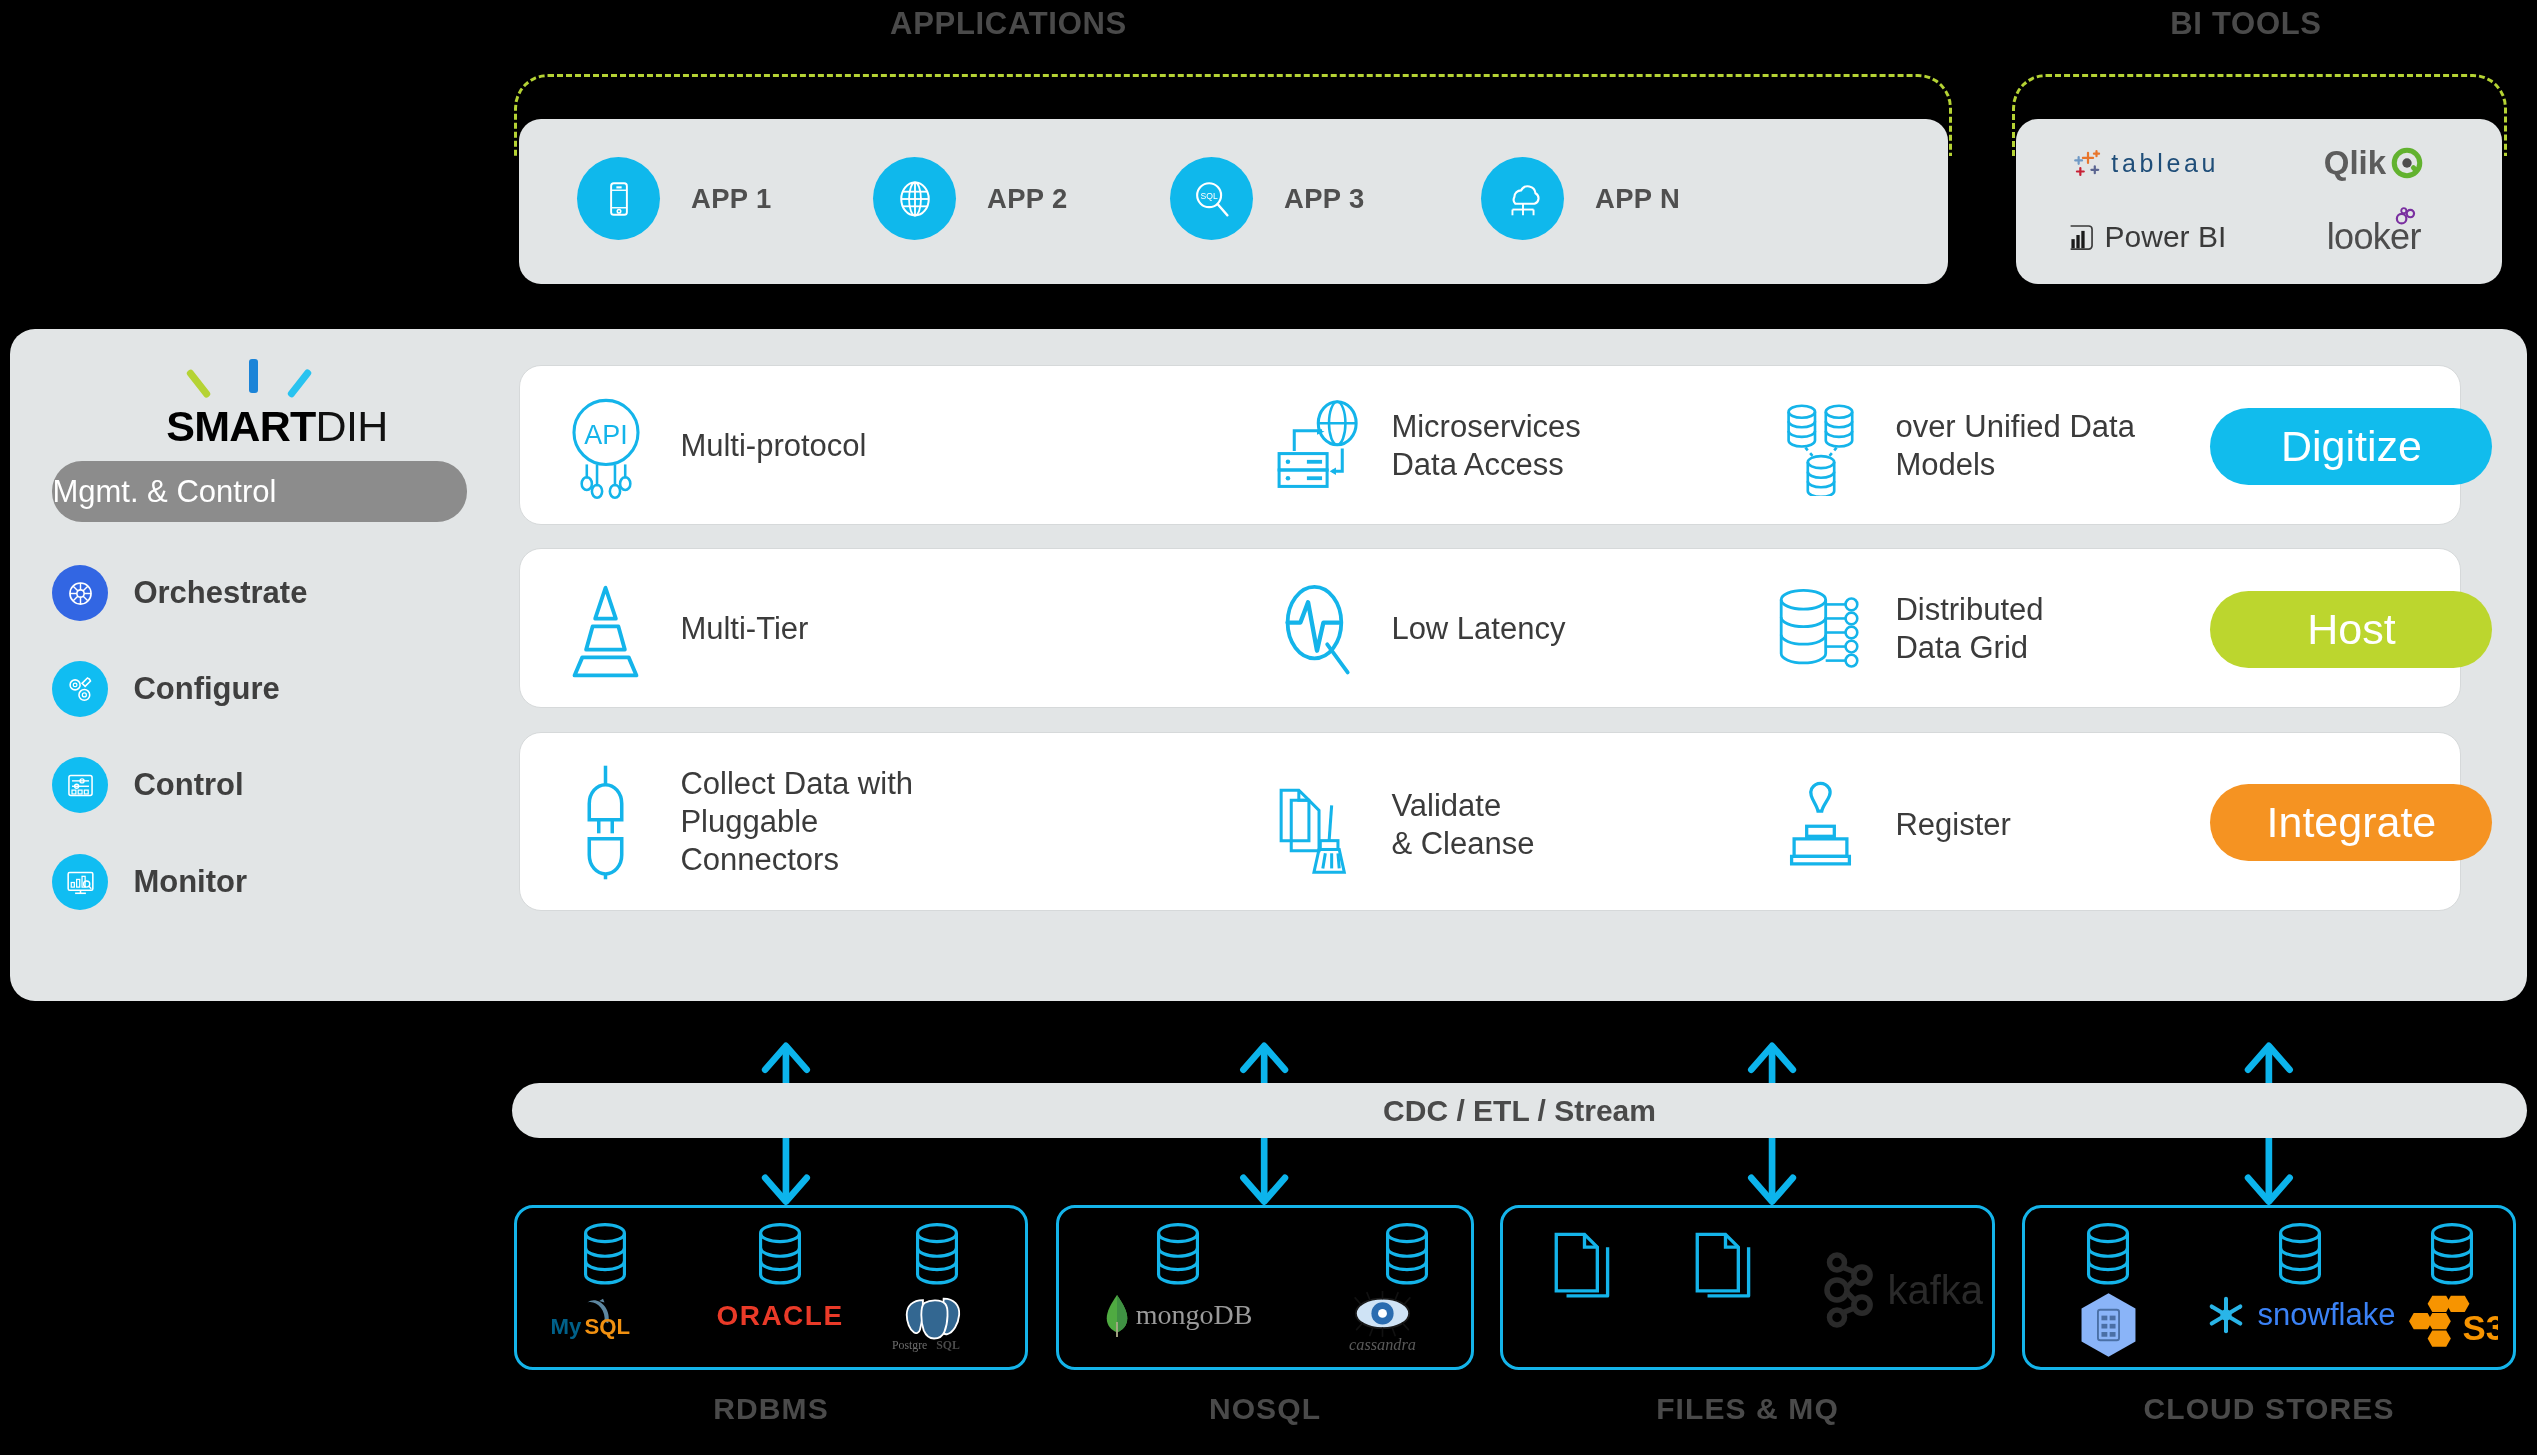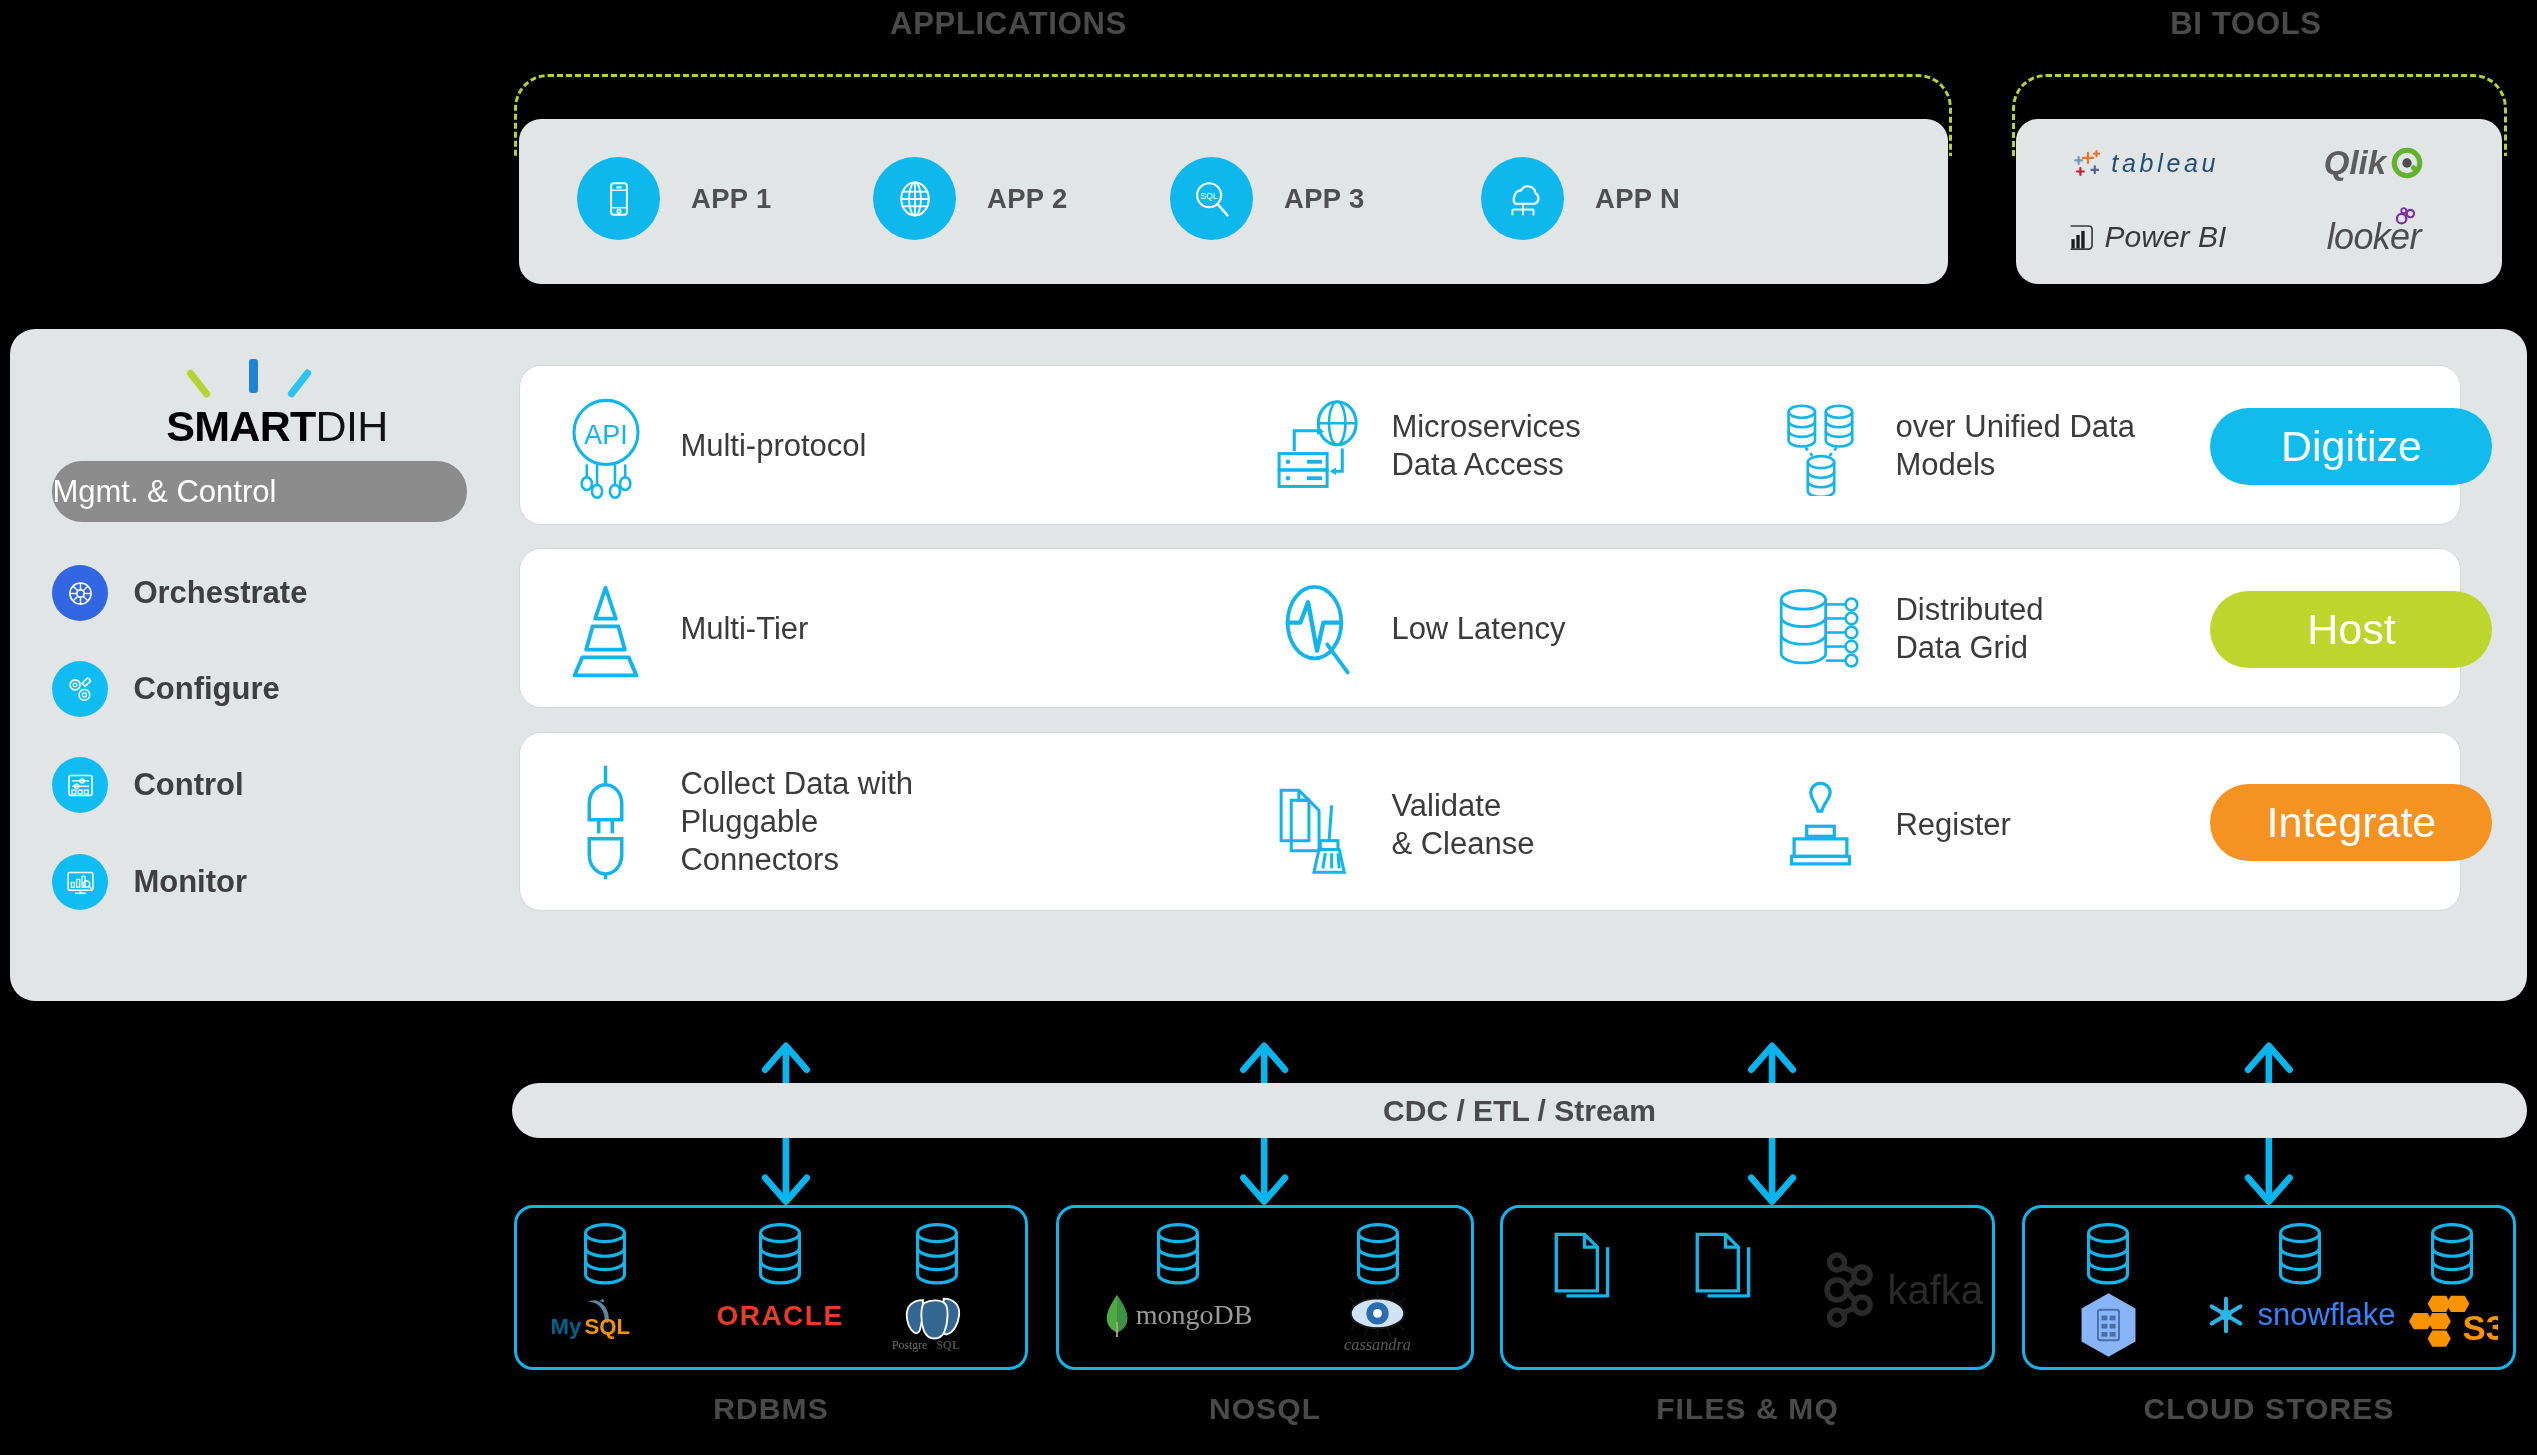--- a/index.html
+++ b/index.html
@@ -54,21 +54,21 @@
 
   
   .bi-grid {
     position: absolute;
     display: grid;
     grid-template-columns: 1fr 1fr;
     grid-template-rows: 1fr 1fr;
     align-items: center;
     justify-items: center;
   }
-  .bi-cell { display: flex; align-items: center; justify-content: center; font-style: italic; }
+  .bi-cell { display: flex; align-items: center; justify-content: center; }
   .bi-text { font-size: 27px; color: #3c3c3c; white-space: nowrap; }
 
   
   #platform {
     position: absolute;
     left: 10.4px; top: 313px;
     width: 2517px; height: 672px;
     background: #e2e5e6;
     border-radius: 25px;
     margin-top: 16px;
@@ -650,21 +650,21 @@
       <div style="display:flex; align-items:center; margin-top:4.4px;">
         <svg width="28" height="43" viewBox="0 0 30 46">
           <path d="M15 1 c7 10 11 18 11 25 c0 8 -5 13 -11 15 c-6 -2 -11 -7 -11 -15 c0 -7 4 -15 11 -25 z" fill="#4faa41"></path>
           <path d="M15 1 c7 10 11 18 11 25 c0 8 -5 13 -11 15 z" fill="#3f9143"></path>
           <line x1="15" y1="30" x2="15" y2="46" stroke="#a9aa88" stroke-width="2"></line>
         </svg>
         <span class="logo-text" style="color:#9a9a9a; font-size:28px; font-weight:normal; font-family:'Liberation Serif', serif; margin-left:4.4px;">mongoDB</span>
       </div>
     </div>
 
-    <div class="src-item" style="left:248px; top:13.3px; width:141px;">
+    <div class="src-item" style="left:238px; top:13.3px; width:141px;align-items:flex-end;">
       <svg width="62" height="68" viewBox="0 0 50 56">
         <g fill="none" stroke="#14b4ea" stroke-width="2.6">
           <ellipse cx="25" cy="10" rx="16" ry="7"></ellipse>
           <path d="M9 10 v34 a16 7 0 0 0 32 0 v-34"></path>
           <path d="M9 22 a16 7 0 0 0 32 0"></path>
             <path d="M9 33 a16 7 0 0 0 32 0"></path>
         </g>
       </svg>
       <svg width="111" height="64" viewBox="0 0 150 86" style="margin-top:1.5px">
         <ellipse cx="75" cy="30" rx="36" ry="20" fill="#cfe3f5" stroke="#1a1a1a" stroke-width="2.5"></ellipse>

